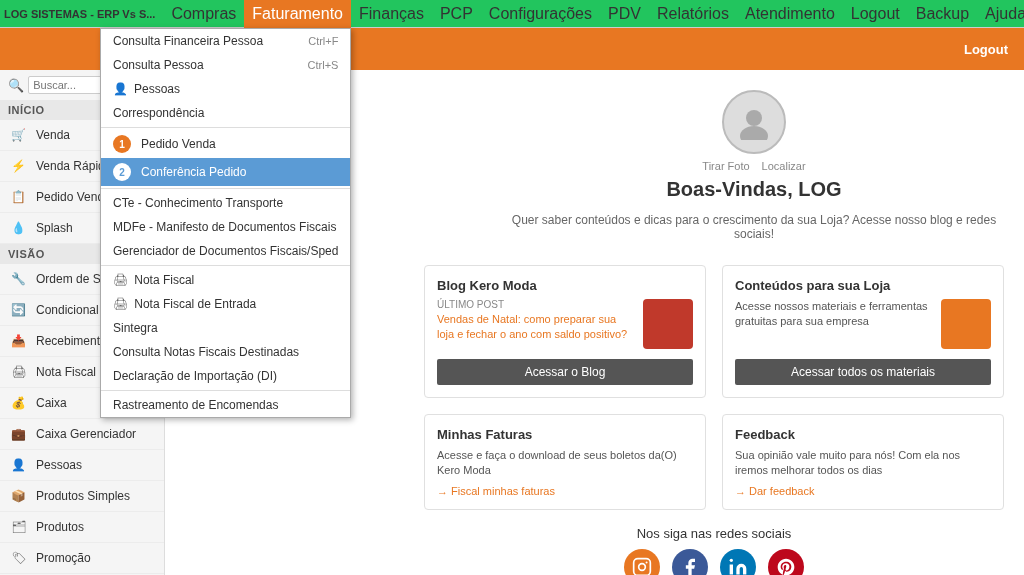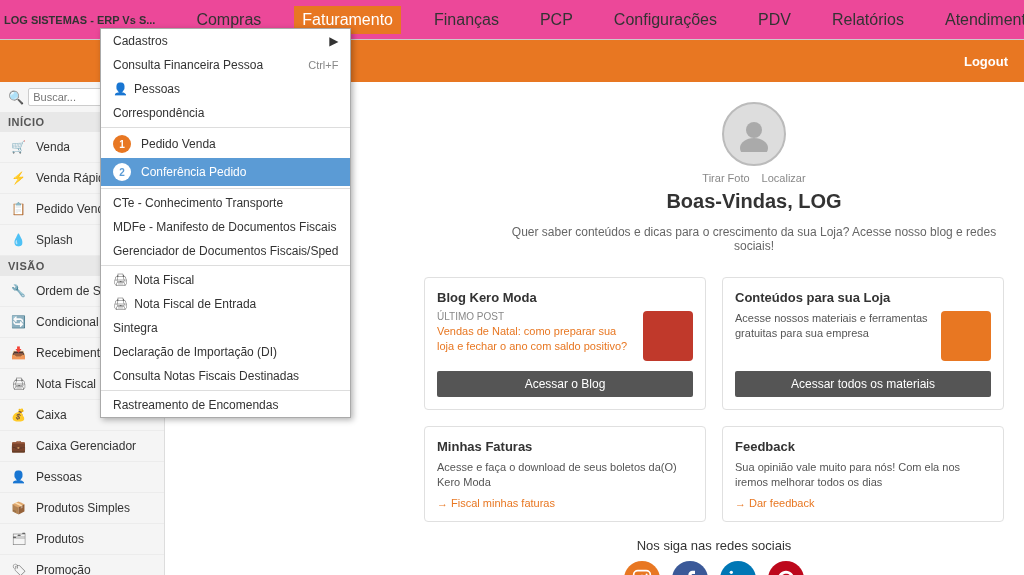--- a/index.html
+++ b/index.html
@@ -1,28 +1,27 @@
 <!DOCTYPE html>
 <html><head>
   <meta charset="utf-8">
   <style>
     * { margin: 0; padding: 0; box-sizing: border-box; }
     body { font-family: Arial, sans-serif; font-size: 13px; background: #f0f0f0; width: 1024px; height: 575px; overflow: hidden; }
 
     
     .menu-bar {
-      background: #ec4899;
+      background: #22c55e;
       border-bottom: 1px solid #ccc;
       display: flex;
       align-items: center;
-      height: 40px;
+      height: 28px;
       padding: 0 4px;
       position: relative;
       z-index: 1000;
-      gap: 25px;
     }
     .menu-bar-logo {
       font-size: 11px;
       font-weight: bold;
       color: #333;
       margin-right: 8px;
       white-space: nowrap;
     }
     .menu-item {
       padding: 4px 8px;
@@ -288,26 +287,26 @@
   <div class="menu-item">PDV</div>
   <div class="menu-item">Relatórios</div>
   <div class="menu-item">Atendimento</div>
   <div class="menu-item">Logout</div>
   <div class="menu-item">Backup</div>
   <div class="menu-item">Ajuda</div>
 </div>
 
 <div class="dropdown-container">
   <div class="dropdown-item">
-    <span>Cadastros</span>
-    <span class="dropdown-arrow">▶</span>
-  </div>
-  <div class="dropdown-item">
     <span>Consulta Financeira Pessoa</span>
     <span class="dropdown-shortcut">Ctrl+F</span>
+  </div>
+  <div class="dropdown-item">
+    <span>Consulta Pessoa</span>
+    <span class="dropdown-shortcut">Ctrl+S</span>
   </div>
   <div class="dropdown-item">
     <span style="color:#666;">👤</span>
     <span>Pessoas</span>
   </div>
   <div class="dropdown-item">
     <span>Correspondência</span>
   </div>
   <div class="dropdown-separator"></div>
   <div class="dropdown-item">
@@ -334,24 +333,24 @@
     <span>Nota Fiscal</span>
   </div>
   <div class="dropdown-item">
     <span style="color:#666;">🖨</span>
     <span>Nota Fiscal de Entrada</span>
   </div>
   <div class="dropdown-item">
     <span>Sintegra</span>
   </div>
   <div class="dropdown-item">
+    <span>Consulta Notas Fiscais Destinadas</span>
+  </div>
+  <div class="dropdown-item">
     <span>Declaração de Importação (DI)</span>
-  </div>
-  <div class="dropdown-item">
-    <span>Consulta Notas Fiscais Destinadas</span>
   </div>
   <div class="dropdown-separator"></div>
   <div class="dropdown-item">
     <span>Rastreamento de Encomendas</span>
   </div>
 </div>
 
 <div class="header-bar">
   <span class="header-logout">Logout</span>
 </div>

